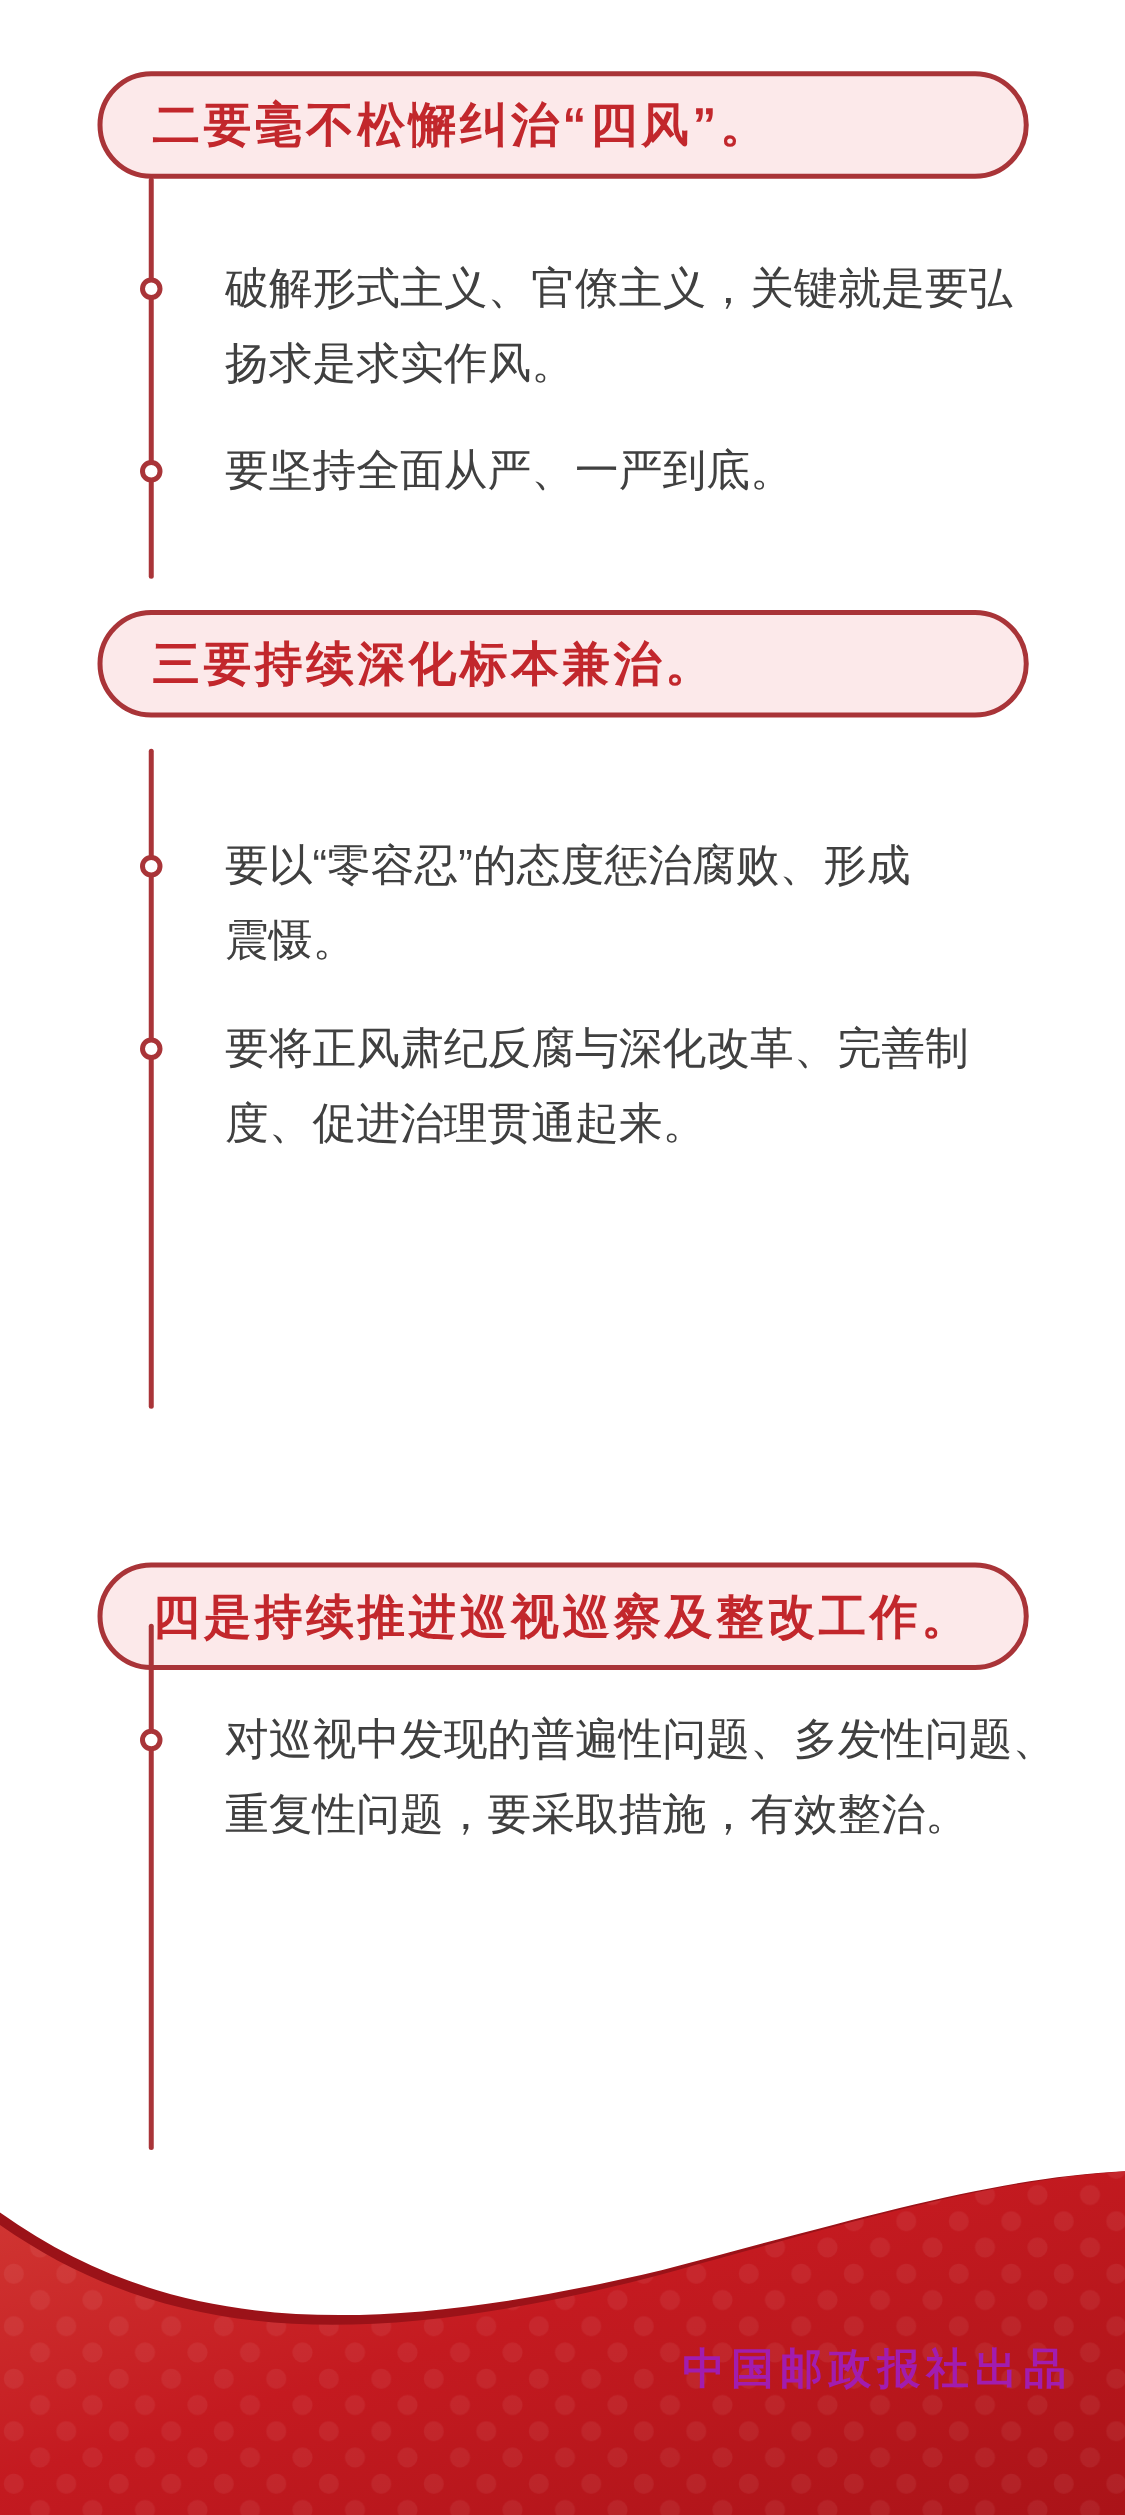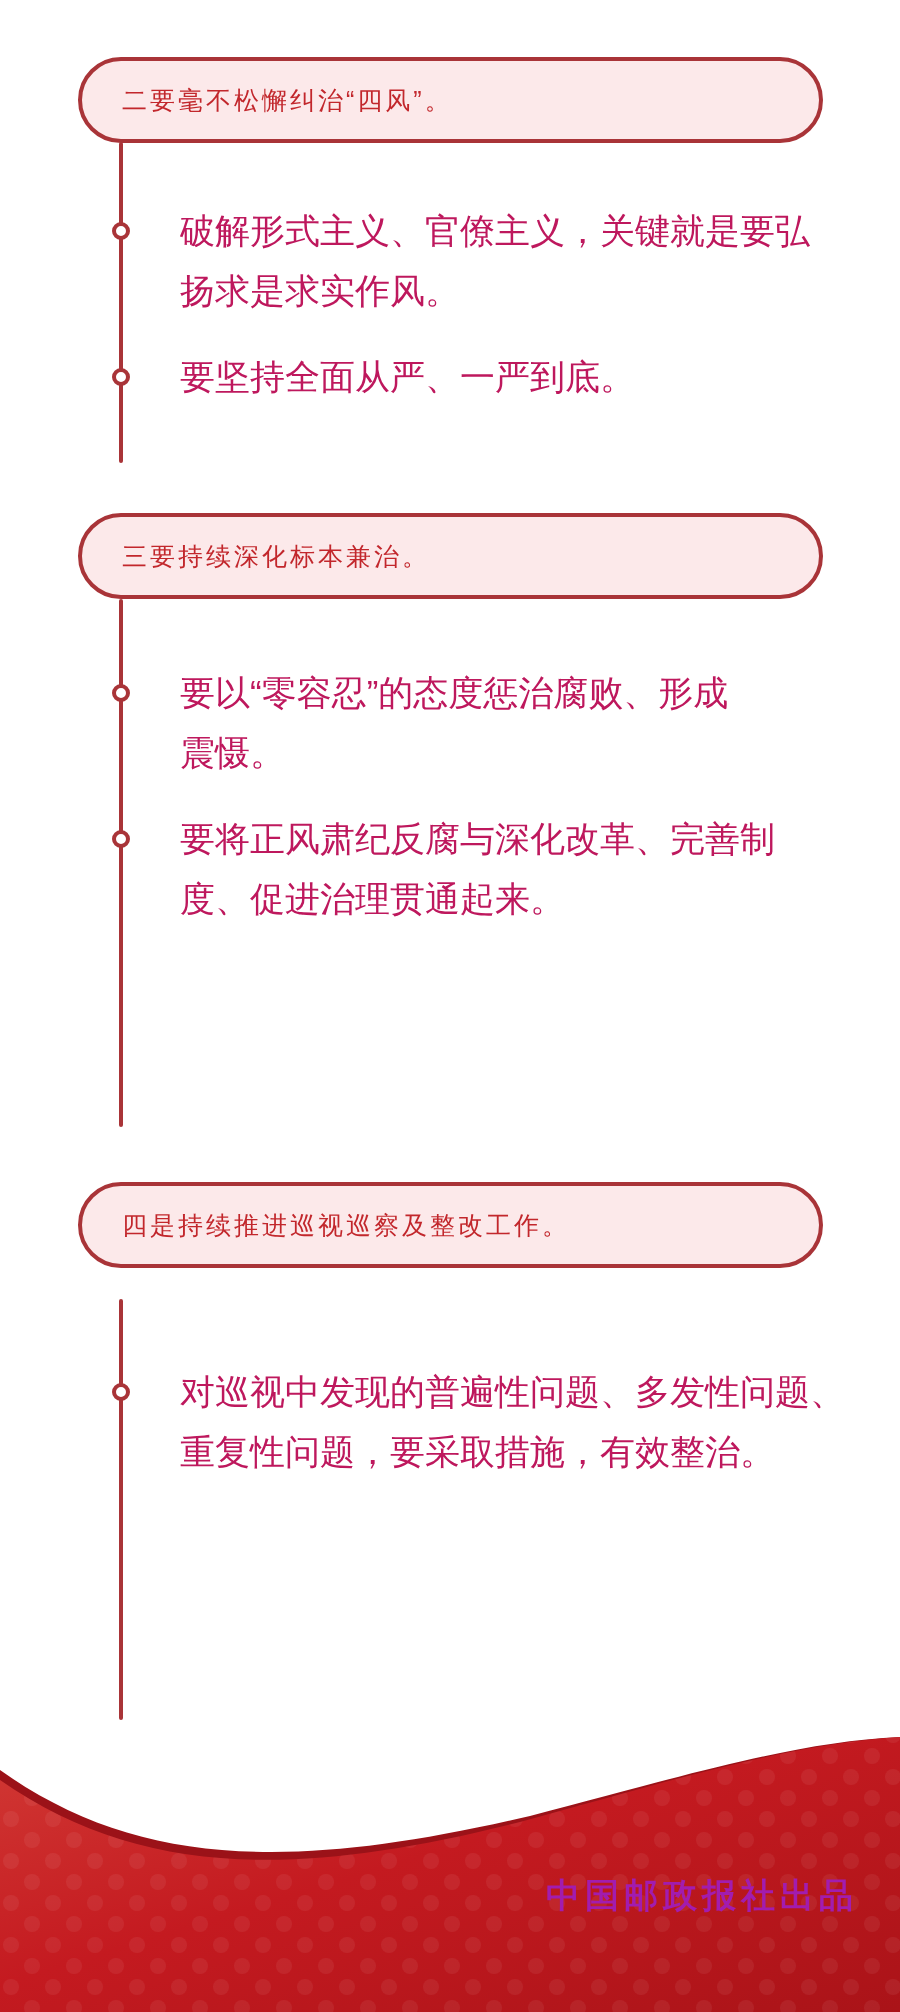--- a/index.html
+++ b/index.html
@@ -7,40 +7,40 @@
     position:relative;width:900px;height:2012px;background:#ffffff;overflow:hidden;
     font-family:"Liberation Sans", sans-serif;
   }
   
   .pill{
     position:absolute;left:78px;width:745px;height:86px;box-sizing:border-box;
     background:#fce9ea;border:4px solid #a93438;border-radius:43px;
     display:flex;align-items:center;padding-left:40px;
   }
   .pill-title{
-    font-size:25px;font-weight:normal;color:#c2272c;letter-spacing:3px;white-space:nowrap;
+    font-size:38px;font-weight:bold;color:#c2272c;letter-spacing:3px;white-space:nowrap;
   }
   .pill-1{top:57px;}
-  .pill-2{top:513px;text-align:center;}
-  .pill-3{top:1182px;}
+  .pill-2{top:488px;text-align:center;}
+  .pill-3{top:1250px;}
   
   .vline{
     position:absolute;left:119px;width:4px;background:#a93438;border-radius:2px;
   }
   .vline-1{top:142px;height:321px;}
   .vline-2{top:599px;height:528px;}
   .vline-3{top:1299px;height:421px;}
   
   .bullets{position:absolute;left:180px;width:720px;}
   .bullets-1{top:201px;}
   .bullets-2{top:663px;}
   .bullets-3{top:1362px;}
   .bullets ul{list-style:none;margin:0;padding:0;}
   .bullets li{
-    position:relative;font-size:35px;line-height:60px;color:#be185d;
+    position:relative;font-size:35px;line-height:60px;color:#404040;
     white-space:pre-line;margin:0 0 26px 0;letter-spacing:0;
   }
   .dot{
     position:absolute;left:-68px;top:21px;width:18px;height:18px;box-sizing:border-box;
     background:#ffffff;border:4px solid #a93438;border-radius:50%;
   }
   
   .wave{position:absolute;left:0;top:1682px;width:900px;height:330px;}
   .credit{
     position:absolute;top:1865px;right:42px;height:60px;line-height:60px;

